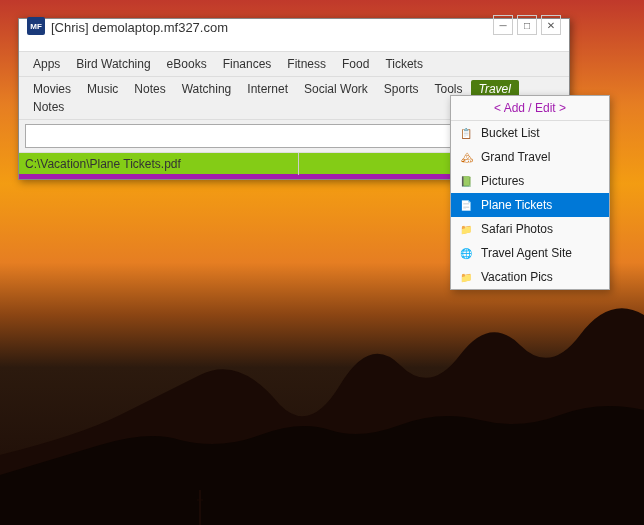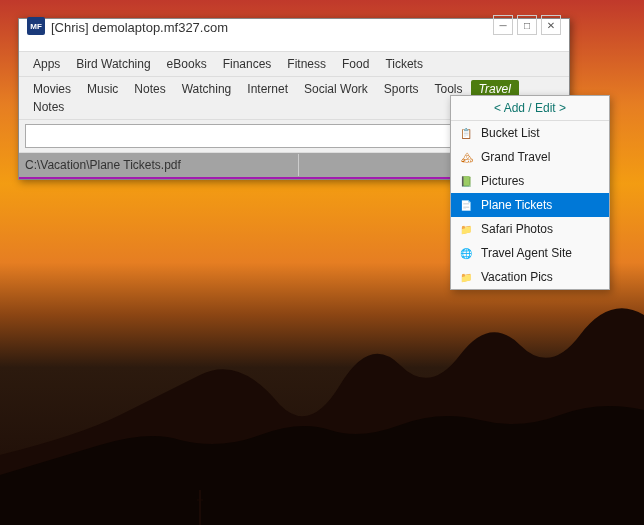--- a/index.html
+++ b/index.html
@@ -150,24 +150,24 @@
       background: #e8e8e8;
       border: 1px solid #aaa;
       font-size: 12px;
       cursor: pointer;
       white-space: nowrap;
     }
 
     
     .file-row {
       display: flex;
-      background: #a3a3a3;
-      border-bottom: 2px solid #a21caf;
+      background: #84cc16;
+      border-bottom: 5px solid #a21caf;
       height: 26px;
-      align-items: center;
+      align-items: flex-start;
     }
 
     .file-path {
       padding: 4px 6px;
       font-size: 12px;
       color: #333;
       border-right: 1px solid #ccc;
       width: 280px;
     }
 
@@ -179,21 +179,21 @@
       width: 160px;
       background: #f9f9f9;
       border: 1px solid #aaa;
       box-shadow: 2px 3px 8px rgba(0,0,0,0.3);
       z-index: 20;
     }
 
     .dropdown-header {
       padding: 5px 8px;
       font-size: 12px;
-      color: #0f766e;
+      color: #a21caf;
       border-bottom: 1px solid #ddd;
       cursor: pointer;
       text-align: center;
     }
 
     .dropdown-item {
       display: flex;
       align-items: center;
       padding: 4px 8px;
       font-size: 12px;

